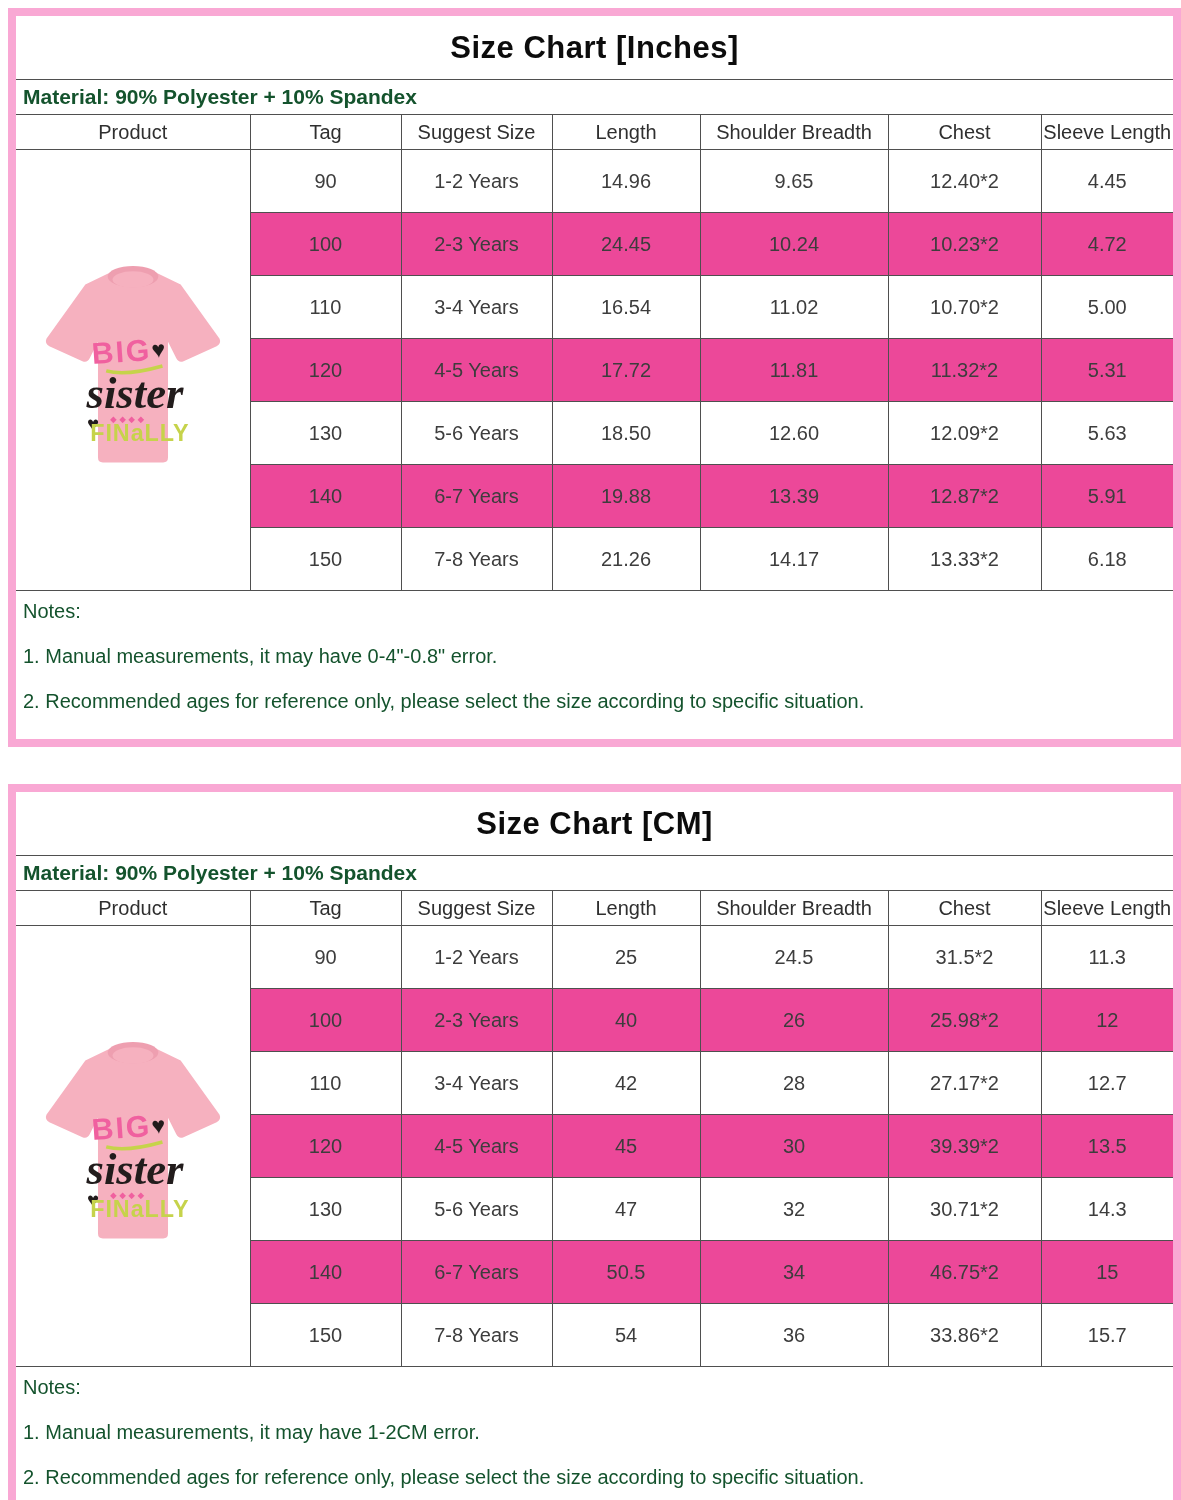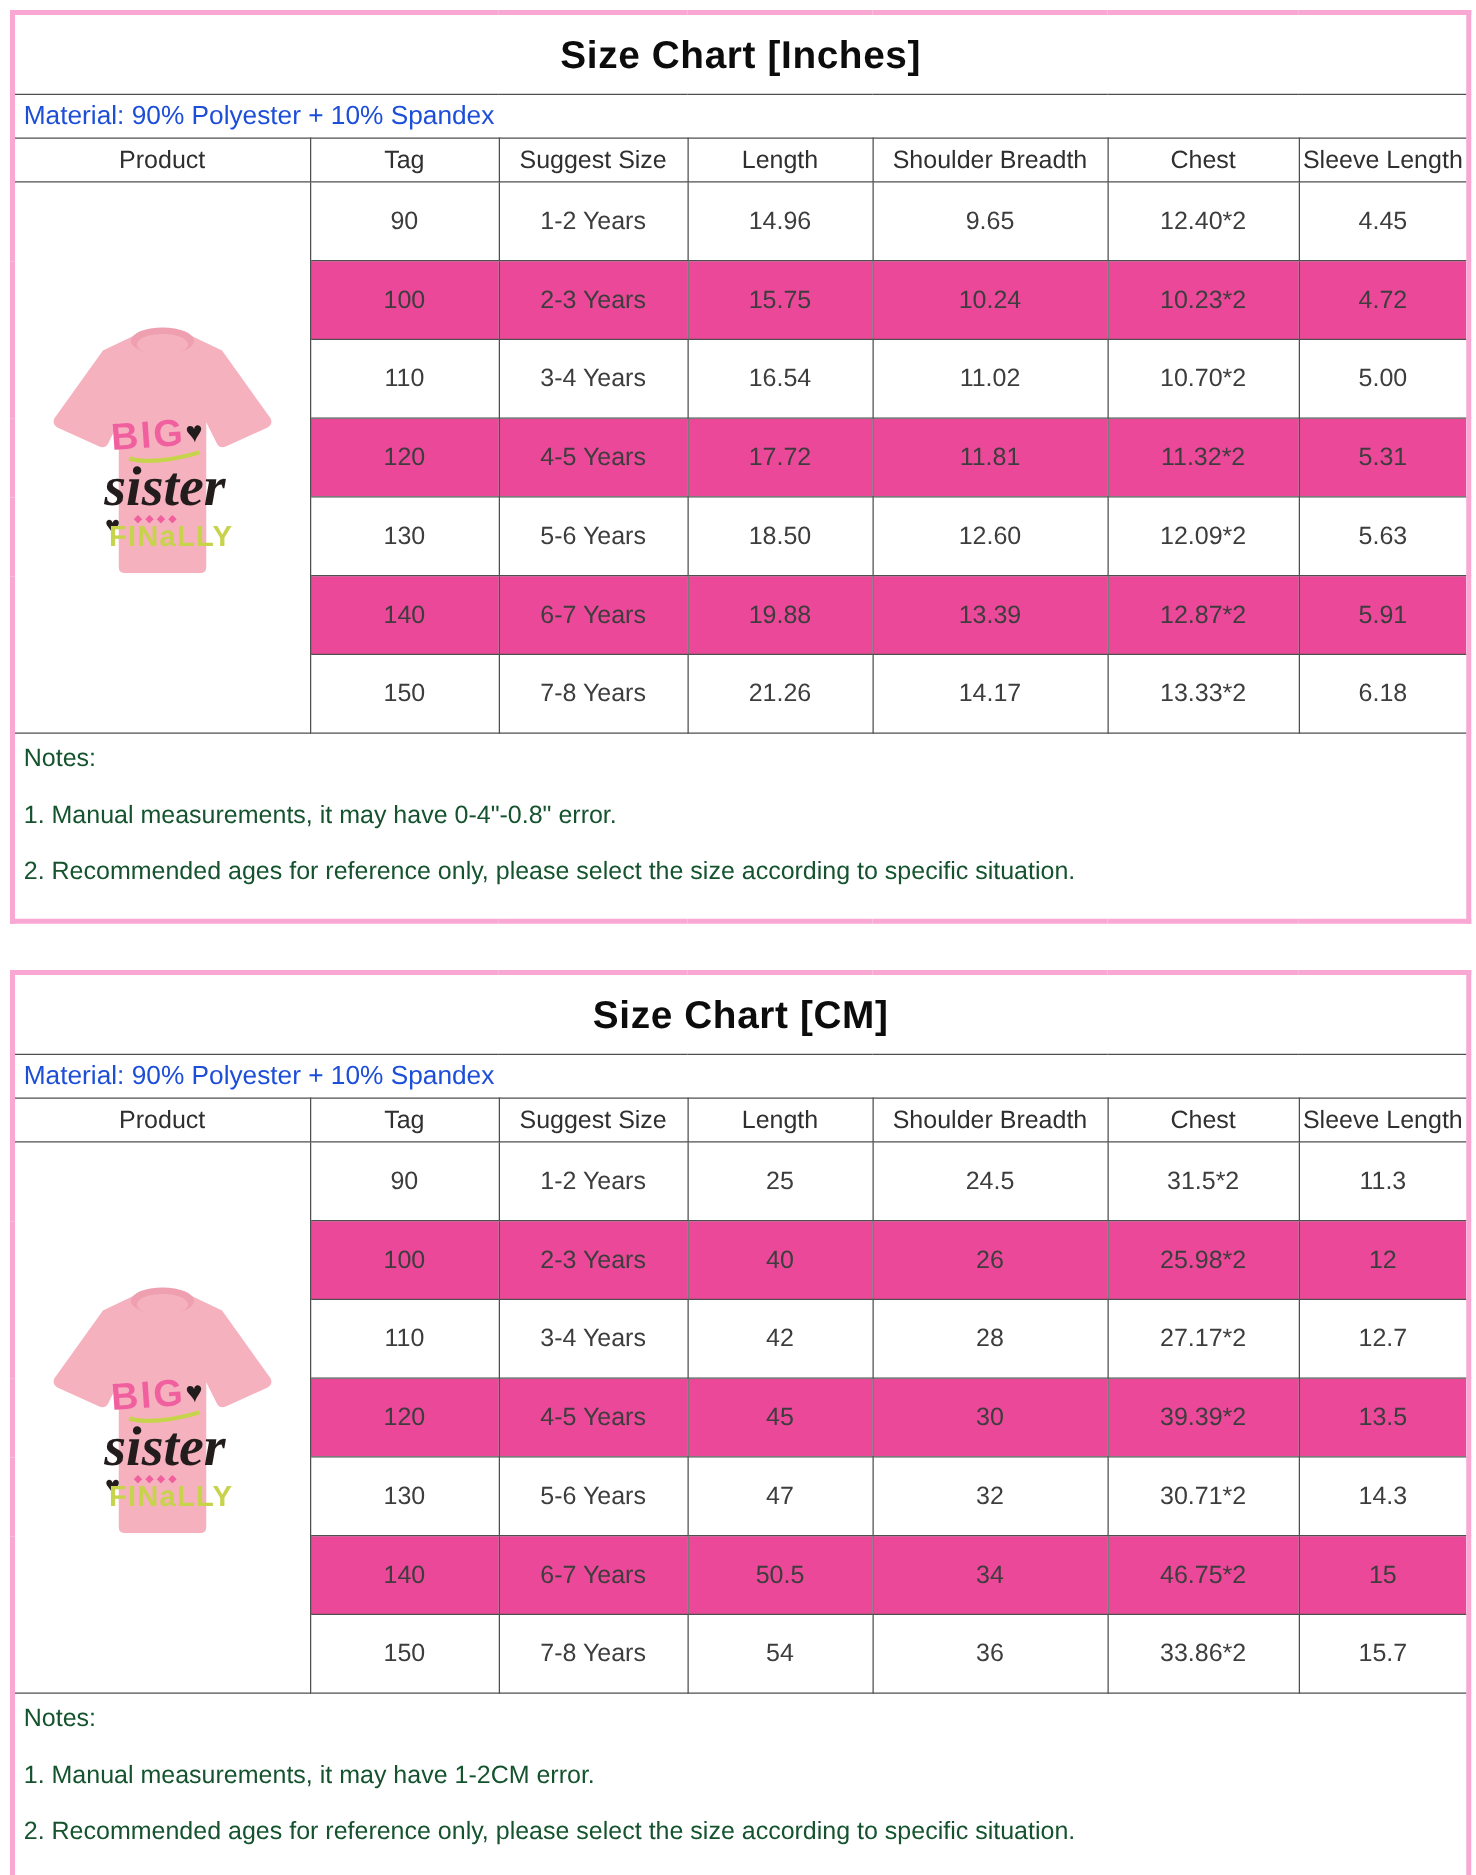--- a/index.html
+++ b/index.html
@@ -7,21 +7,21 @@
     width:1181px;
     font-family:"Liberation Sans", sans-serif;
     color:#3d3d3d;
     -webkit-font-smoothing:antialiased;
   }
   .page{padding:8px;}
   table.size-table{
     border-collapse:collapse;
     table-layout:fixed;
     width:1165px;
-    border:4px solid #f9a8d4;
+    border:8px solid #f9a8d4;
     background:#ffffff;
   }
   table.size-table + table.size-table{margin-top:37px;border-radius:24px;}
   td,th{
     border:1px solid #4f4f4f;
     font-weight:400;
     padding:0;
     overflow:hidden;
   }
   .title-row td{
@@ -30,22 +30,22 @@
     vertical-align:middle;
     font-size:31px;
     font-weight:700;
     color:#0c0c0c;
     letter-spacing:0.5px;
   }
   .material-row td{
     height:34px;
     vertical-align:middle;
     font-size:21px;
-    font-weight:400;
-    color:#1d4ed8;
+    font-weight:700;
+    color:#14532d;
     padding-left:7px;
   }
   .header-row th{
     height:34px;
     vertical-align:middle;
     text-align:center;
     font-size:20px;
     font-weight:400;
     color:#2f2f2f;
     margin-left:16px;
@@ -127,21 +127,21 @@
       <td>90</td>
       <td>1-2 Years</td>
       <td>14.96</td>
       <td>9.65</td>
       <td>12.40*2</td>
       <td>4.45</td>
     </tr>
     <tr class="data-row alt">
       <td>100</td>
       <td>2-3 Years</td>
-      <td>15.75</td>
+      <td>24.45</td>
       <td>10.24</td>
       <td>10.23*2</td>
       <td>4.72</td>
     </tr>
     <tr class="data-row">
       <td>110</td>
       <td>3-4 Years</td>
       <td>16.54</td>
       <td>11.02</td>
       <td>10.70*2</td>

